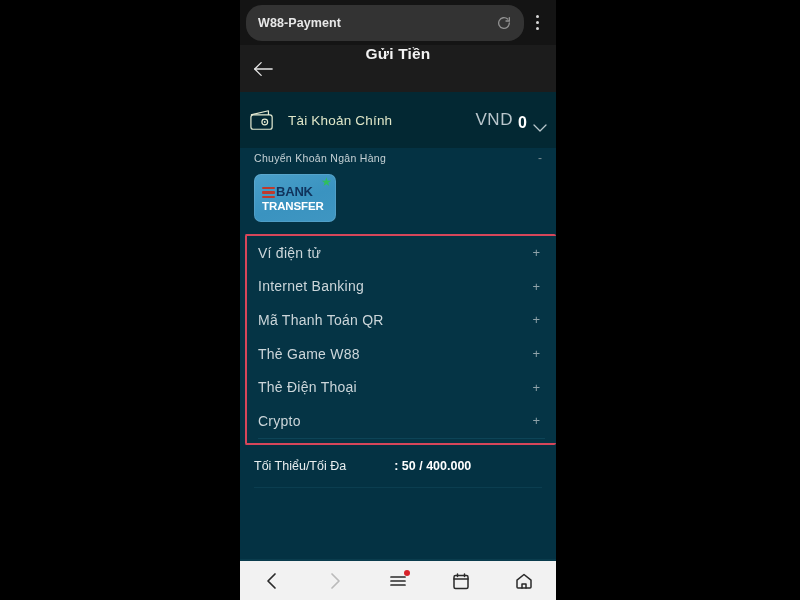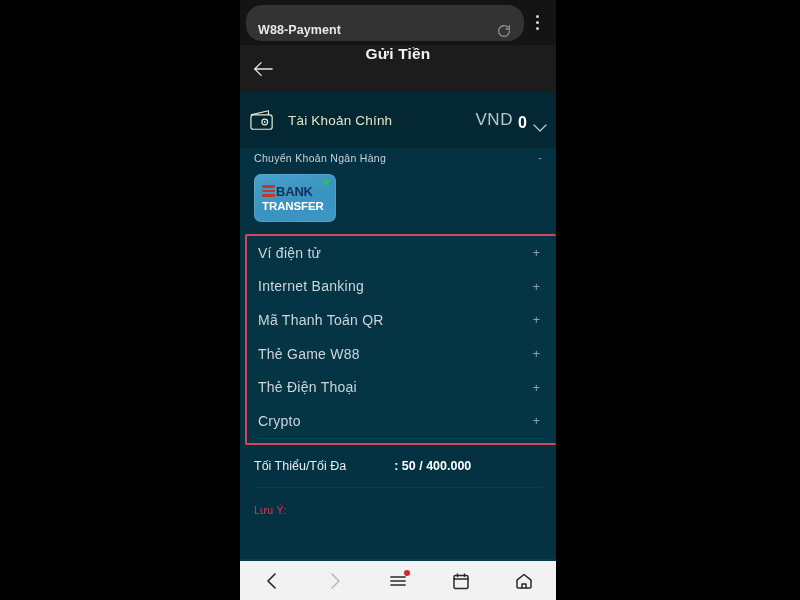--- a/index.html
+++ b/index.html
@@ -3,21 +3,21 @@
 <meta charset="utf-8">
 <style>
   html,body{margin:0;padding:0;background:#000;}
   body{width:800px;height:600px;overflow:hidden;font-family:"Liberation Sans",sans-serif;}
   .stage{position:relative;width:800px;height:600px;background:#000;}
 
   .phone{position:absolute;left:240px;top:0;width:316px;height:600px;background:#043243;overflow:hidden;}
 
   
   .browser-bar{height:45px;background:#141414;display:flex;align-items:center;padding:0 6px;box-sizing:border-box;}
-  .urlpill{flex:1;height:23px;background:#333333;border-radius:16px;display:flex;align-items:flex-start;padding:18px 12px;box-sizing:border-box;}
+  .urlpill{flex:1;height:23px;background:#333333;border-radius:16px;display:flex;align-items:center;padding:18px 12px;box-sizing:border-box;}
   .urltext{flex:1;color:#e8e8e8;font-size:12.5px;font-weight:bold;letter-spacing:.1px;}
   .reload{width:16px;height:16px;opacity:.62;flex:0 0 auto;}
   .kebab{width:26px;display:flex;flex-direction:column;align-items:center;justify-content:center;gap:3px;flex:0 0 auto;}
   .kebab i{display:block;width:3px;height:3px;border-radius:50%;background:#d8d8d8;}
 
   
   .app-header{height:47px;background:#1c1c1c;display:flex;align-items:flex-start;position:relative;}
   .backarrow{position:absolute;left:12px;top:50%;transform:translateY(-50%);width:22px;height:18px;}
   .app-title{width:100%;text-align:center;color:#f2f2f2;font-size:15.5px;font-weight:bold;letter-spacing:.2px;}
 
@@ -29,21 +29,21 @@
   .cur{color:#b9c6cc;font-size:17px;letter-spacing:.6px;padding-bottom:1px;margin-left:20px;}
   .amt{color:#ffffff;font-size:16px;font-weight:bold;line-height:1;}
   .chev{width:16px;height:10px;margin-bottom:2px;}
 
   
   .bank-block{padding:4px 14px 12px 14px;}
   .bank-head{display:flex;align-items:center;}
   .bank-label{color:#c7d2d6;font-size:10.5px;letter-spacing:.3px;}
   .bank-minus{margin-left:auto;color:#7a8c93;font-size:12px;line-height:4px;}
   .card{position:relative;margin-top:10px;width:82px;height:48px;border-radius:7px;background:linear-gradient(160deg,#4ba0ca 0%,#3a93c0 55%,#3f96c2 100%);box-shadow:0 0 0 1px rgba(255,255,255,.10) inset;}
-  .card-l1{position:absolute;left:8px;top:11px;display:flex;align-items:flex-start;}
+  .card-l1{position:absolute;left:8px;top:11px;display:flex;align-items:flex-end;}
   .bars{width:13px;display:flex;flex-direction:column;gap:2px;margin-right:1px;}
   .bars s{display:block;height:2.5px;background:#c0392b;border-radius:1px;}
   .bank-word{color:#10335c;font-size:13px;font-weight:bold;letter-spacing:-.2px;line-height:1;}
   .transfer-word{position:absolute;left:8px;top:26px;color:#ffffff;font-size:11.5px;font-weight:bold;letter-spacing:-.1px;}
   .star{position:absolute;right:3px;top:2px;width:12px;height:12px;color:#2fbf5d;font-size:12px;line-height:12px;}
 
   
   .methods{position:relative;margin:0 0 0 5px;border:2px solid #d6465a;border-right:none;border-radius:2px;background:#053445;}
   .m-row{height:33.6px;display:flex;align-items:center;padding:0 16px 0 11px;box-sizing:border-box;}
   .m-label{color:#ccd6da;font-size:14px;letter-spacing:.25px;}
@@ -163,21 +163,20 @@
         <span class="m-plus">+</span>
       </div>
       <div class="m-underline"></div>
     </div>
 
     <div class="limits">
       <span class="lim-label">Tối Thiểu/Tối Đa</span>
       <span class="lim-value">: 50 / 400.000</span>
     </div>
     <div class="hr"></div>
-    <div class="note">Lưu Ý:</div>
 
     <div class="navbar-topline"></div>
     <div class="navbar">
       <div class="nav-item">
         <span class="nav-ico">
           <svg viewBox="0 0 20 20" width="20" height="20" fill="none" stroke="#2a2a2a" stroke-width="1.7" stroke-linecap="round" stroke-linejoin="round">
               <path d="M13 3 L6 10 L13 17"></path>
             </svg>
         </span>
       </div>

